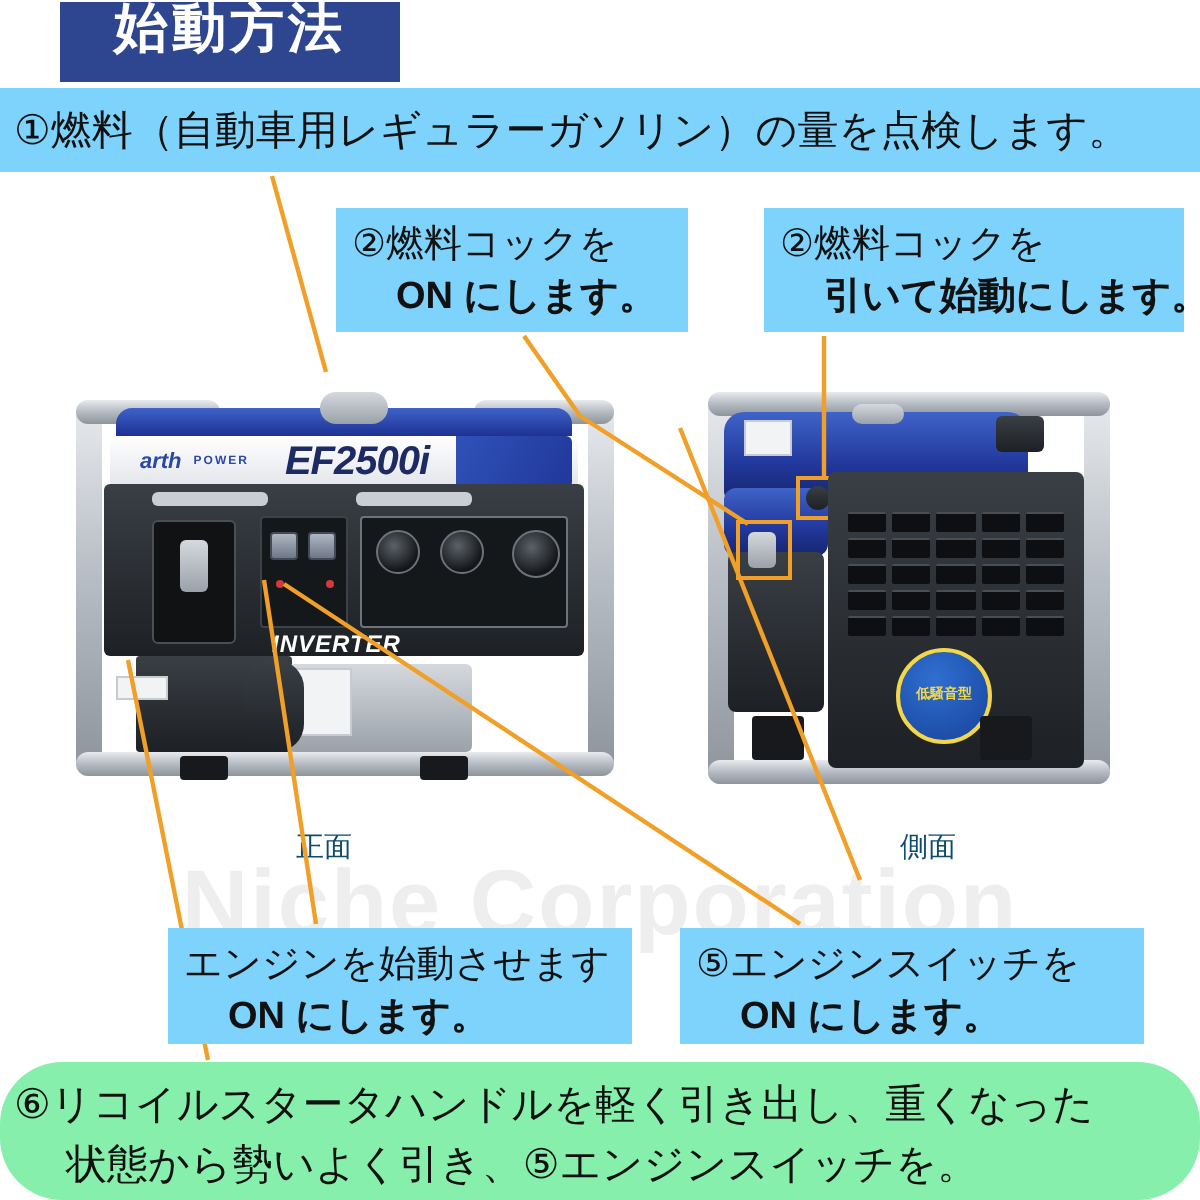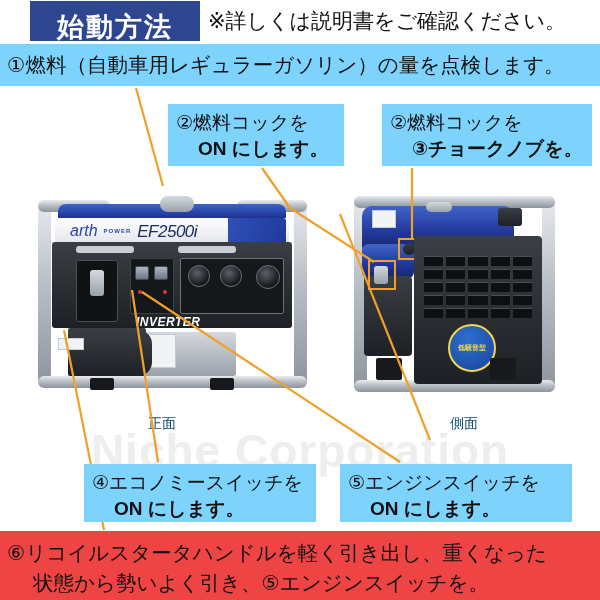--- a/index.html
+++ b/index.html
@@ -24,21 +24,21 @@
     left: 0; top: 0;
     width: 600px; height: 42px;
     background: #ffffff;
   }
   .title-banner {
     position: absolute;
     left: 30px; top: 1px;
     width: 170px; height: 40px;
     background: #2e4690;
     display: flex;
-    align-items: flex-end;
+    align-items: flex-start;
     justify-content: center;
   }
   .title-banner-text {
     color: #ffffff;
     font-size: 27px;
     font-weight: bold;
     letter-spacing: 2px;
     line-height: 1;
   }
   .header-note {
@@ -84,27 +84,28 @@
   #step-4 { left: 84px; top: 464px; width: 232px; height: 58px; }
   #step-5 { left: 340px; top: 464px; width: 232px; height: 58px; }
 
   .step-line-2 { padding-left: 22px; font-weight: bold; }
 
   
   .step6-band {
     position: absolute;
     left: 0; top: 531px;
     width: 600px; height: 69px;
-    background: #ef4444;
+    background: #86efac;
     box-sizing: border-box;
     padding: 7px 24px 0 7px;
     font-size: 20.5px;
     color: #111111;
     line-height: 1.45;
     white-space: nowrap;
+    border-radius: 31px;
   }
   .step6-indent { padding-left: 26px; }
 
   
   .watermark {
     position: absolute;
     left: 0; top: 424px;
     width: 600px;
     text-align: center;
     font-size: 46px;
@@ -151,40 +152,41 @@
 
   .brand-strip {
     position: absolute;
     display: flex;
     align-items: center;
     gap: 6px;
     padding-left: 8px;
     box-sizing: border-box;
   }
   .brand-mark {
-    font-size: 16px;
-    font-weight: normal;
+    font-size: 11px;
+    font-weight: bold;
     font-style: italic;
     color: #2b47a8;
     line-height: 1;
   }
   .brand-sub {
     font-size: 6px;
     font-weight: bold;
     color: #2b47a8;
     letter-spacing: 1px;
     line-height: 1;
   }
   .model-text {
-    font-size: 17px;
-    font-weight: normal;
+    font-size: 20px;
+    font-weight: bold;
     font-style: italic;
     color: #1d2a63;
     letter-spacing: -0.5px;
     line-height: 1;
+    margin-left: 12px;
   }
   .globe {
     position: absolute;
     border-radius: 50%;
     background: radial-gradient(circle at 35% 35%, #6f8fdd, #21379b);
   }
   .inverter-text {
     position: absolute;
     font-size: 12px;
     font-weight: bold;
@@ -260,21 +262,20 @@
 </style>
 </head>
 <body>
 
 <div id="page">
 
   <div class="header-row">
     <div class="title-banner">
       <span class="title-banner-text">始動方法</span>
     </div>
-    <div class="header-note">※詳しくは説明書をご確認ください。</div>
   </div>
 
   <div class="step1-band">
     <span>①燃料（自動車用レギュラーガソリン）の量を点検します。</span>
   </div>
 
   <div class="photo" id="photo-front">
 
     <div class="frame-bar" style="left:6px; top:18px; width:13px; height:186px;"></div>
     <div class="frame-bar" style="left:262px; top:18px; width:13px; height:186px;"></div>
@@ -405,25 +406,25 @@
     <line x1="430" y1="440" x2="340" y2="214" stroke="#f0a028" stroke-width="2.2"></line>
   </svg>
 
   <div class="step-box" id="step-2">
     <div>②燃料コックを</div>
     <div class="step-line-2">ON にします。</div>
   </div>
 
   <div class="step-box" id="step-3">
     <div>②燃料コックを</div>
-    <div class="step-line-2">③チョークノブを。</div>
+    <div class="step-line-2">引いて始動にします。</div>
   </div>
 
   <div class="step-box" id="step-4">
-    <div>④エコノミースイッチを</div>
+    <div>エンジンを始動させます</div>
     <div class="step-line-2">ON にします。</div>
   </div>
 
   <div class="step-box" id="step-5">
     <div>⑤エンジンスイッチを</div>
     <div class="step-line-2">ON にします。</div>
   </div>
 
   <div class="step6-band">
     <div>⑥リコイルスタータハンドルを軽く引き出し、重くなった</div>

